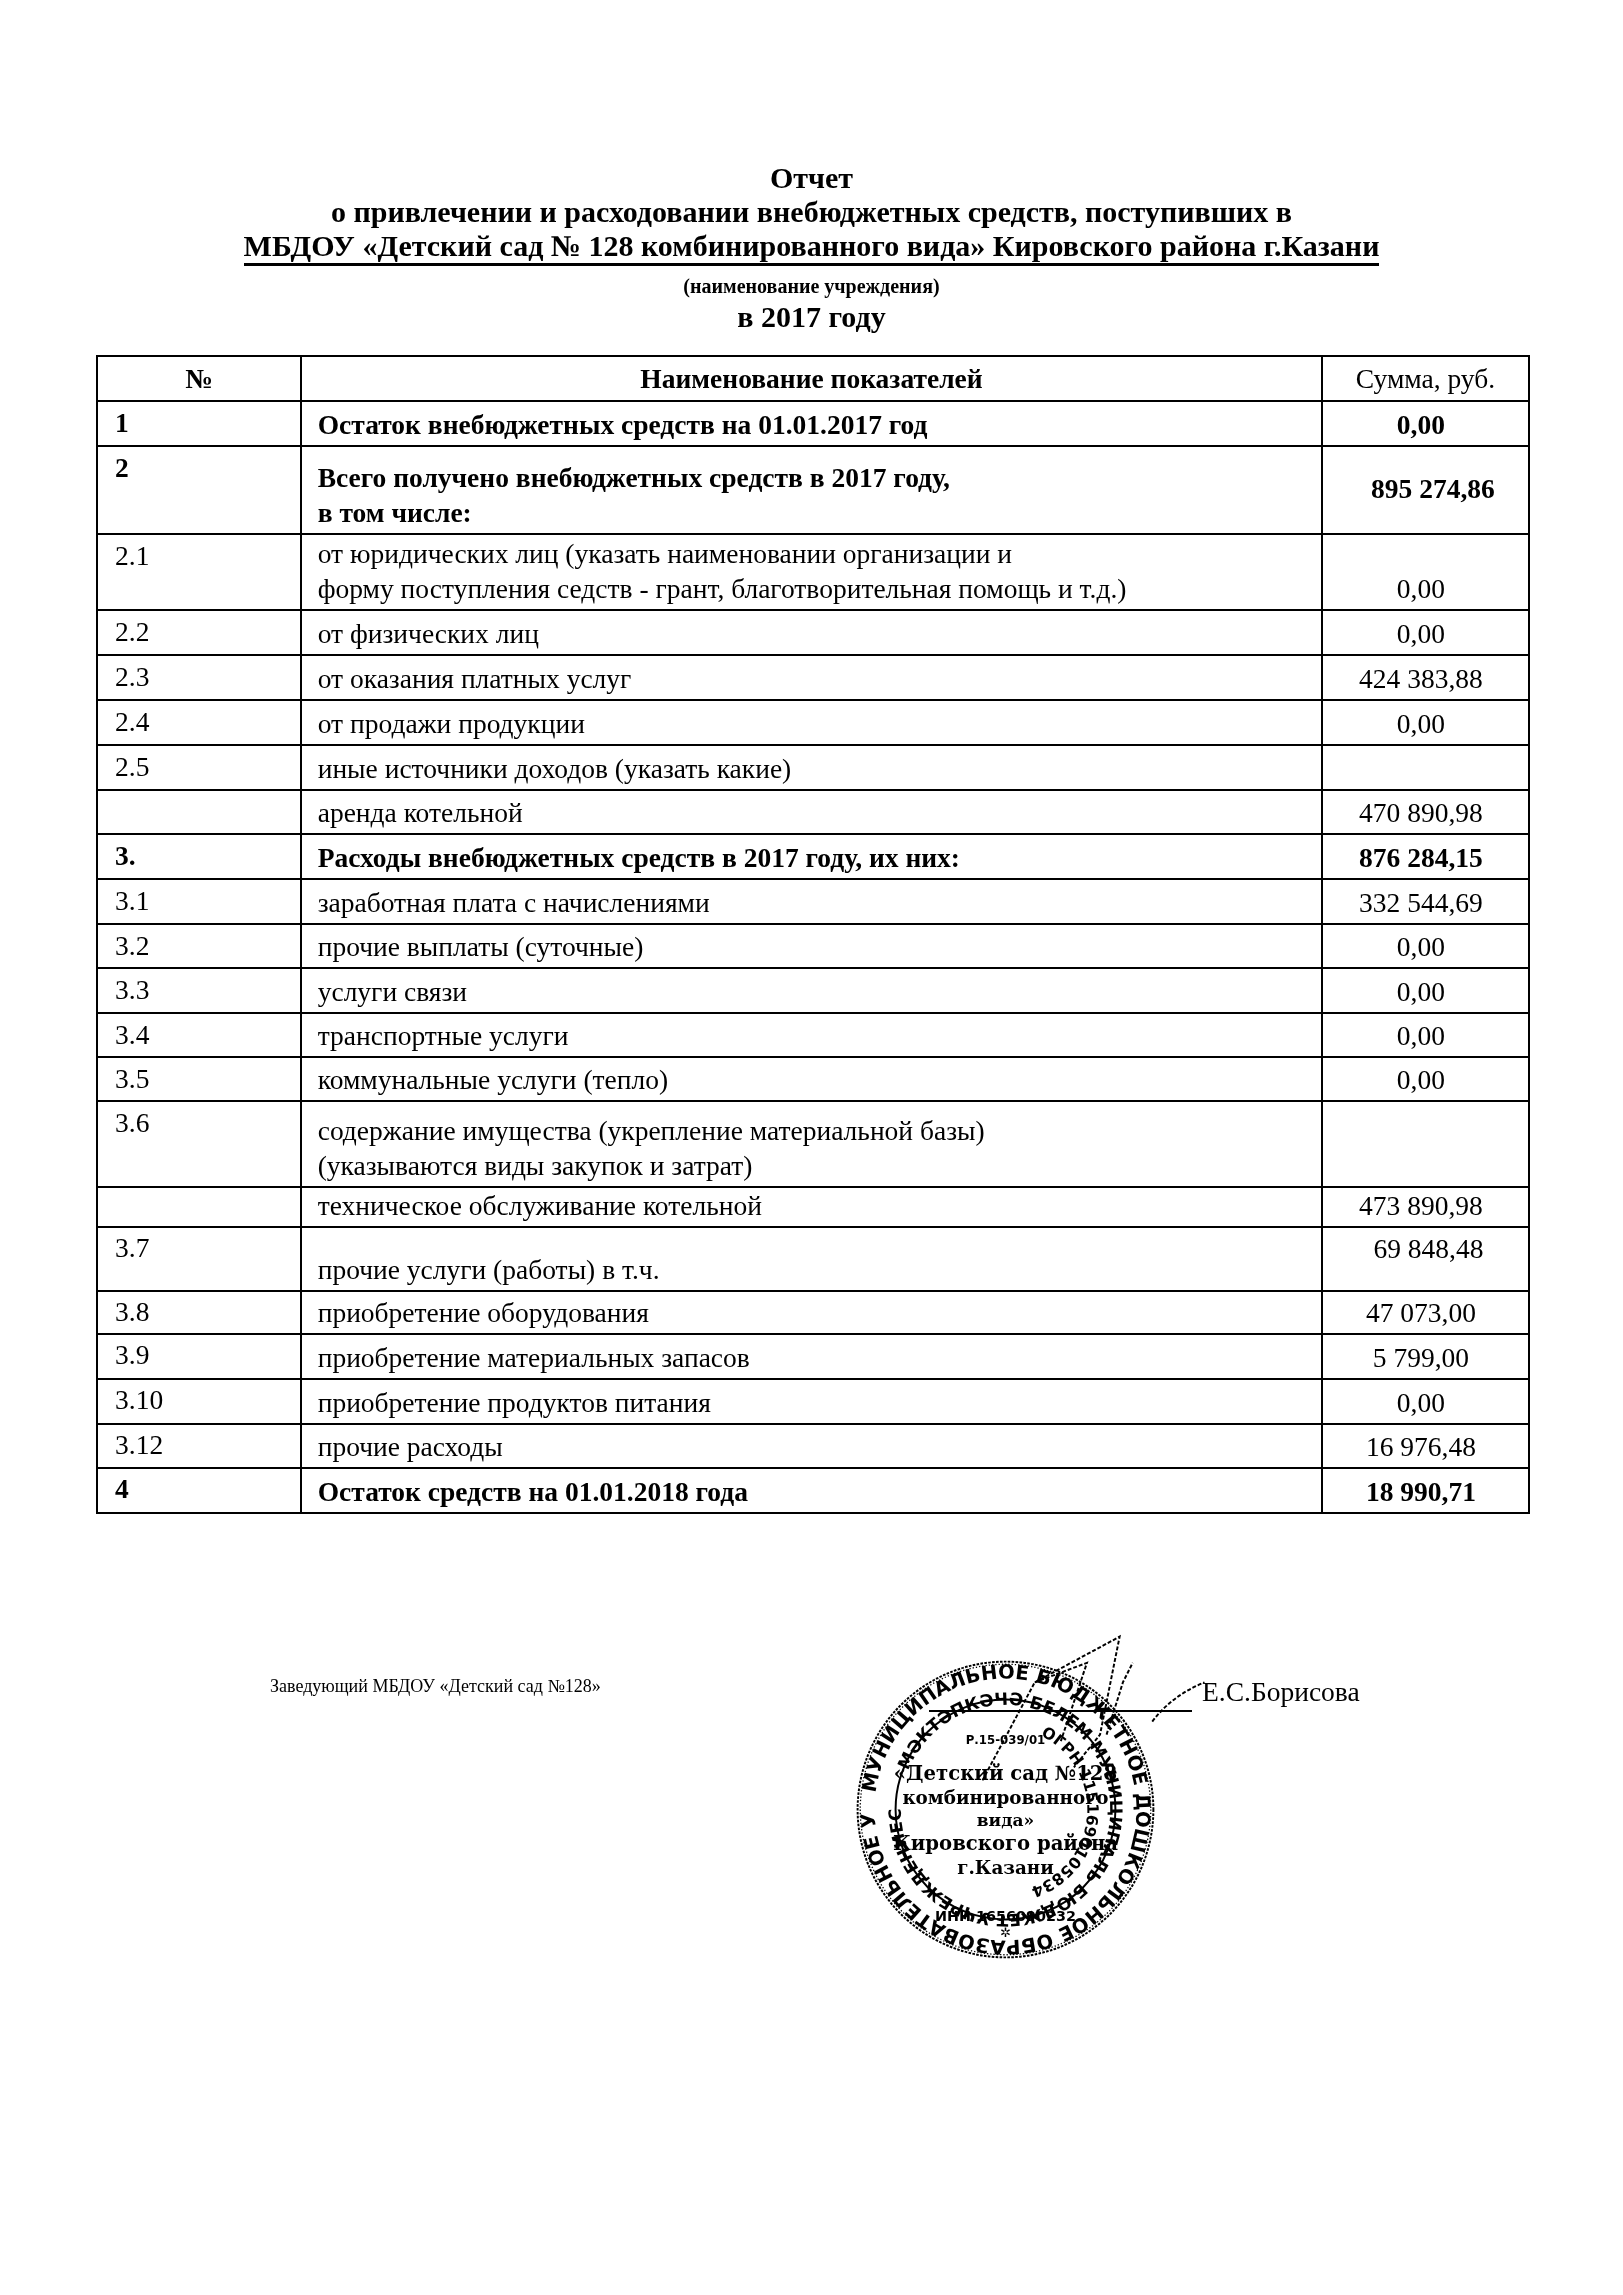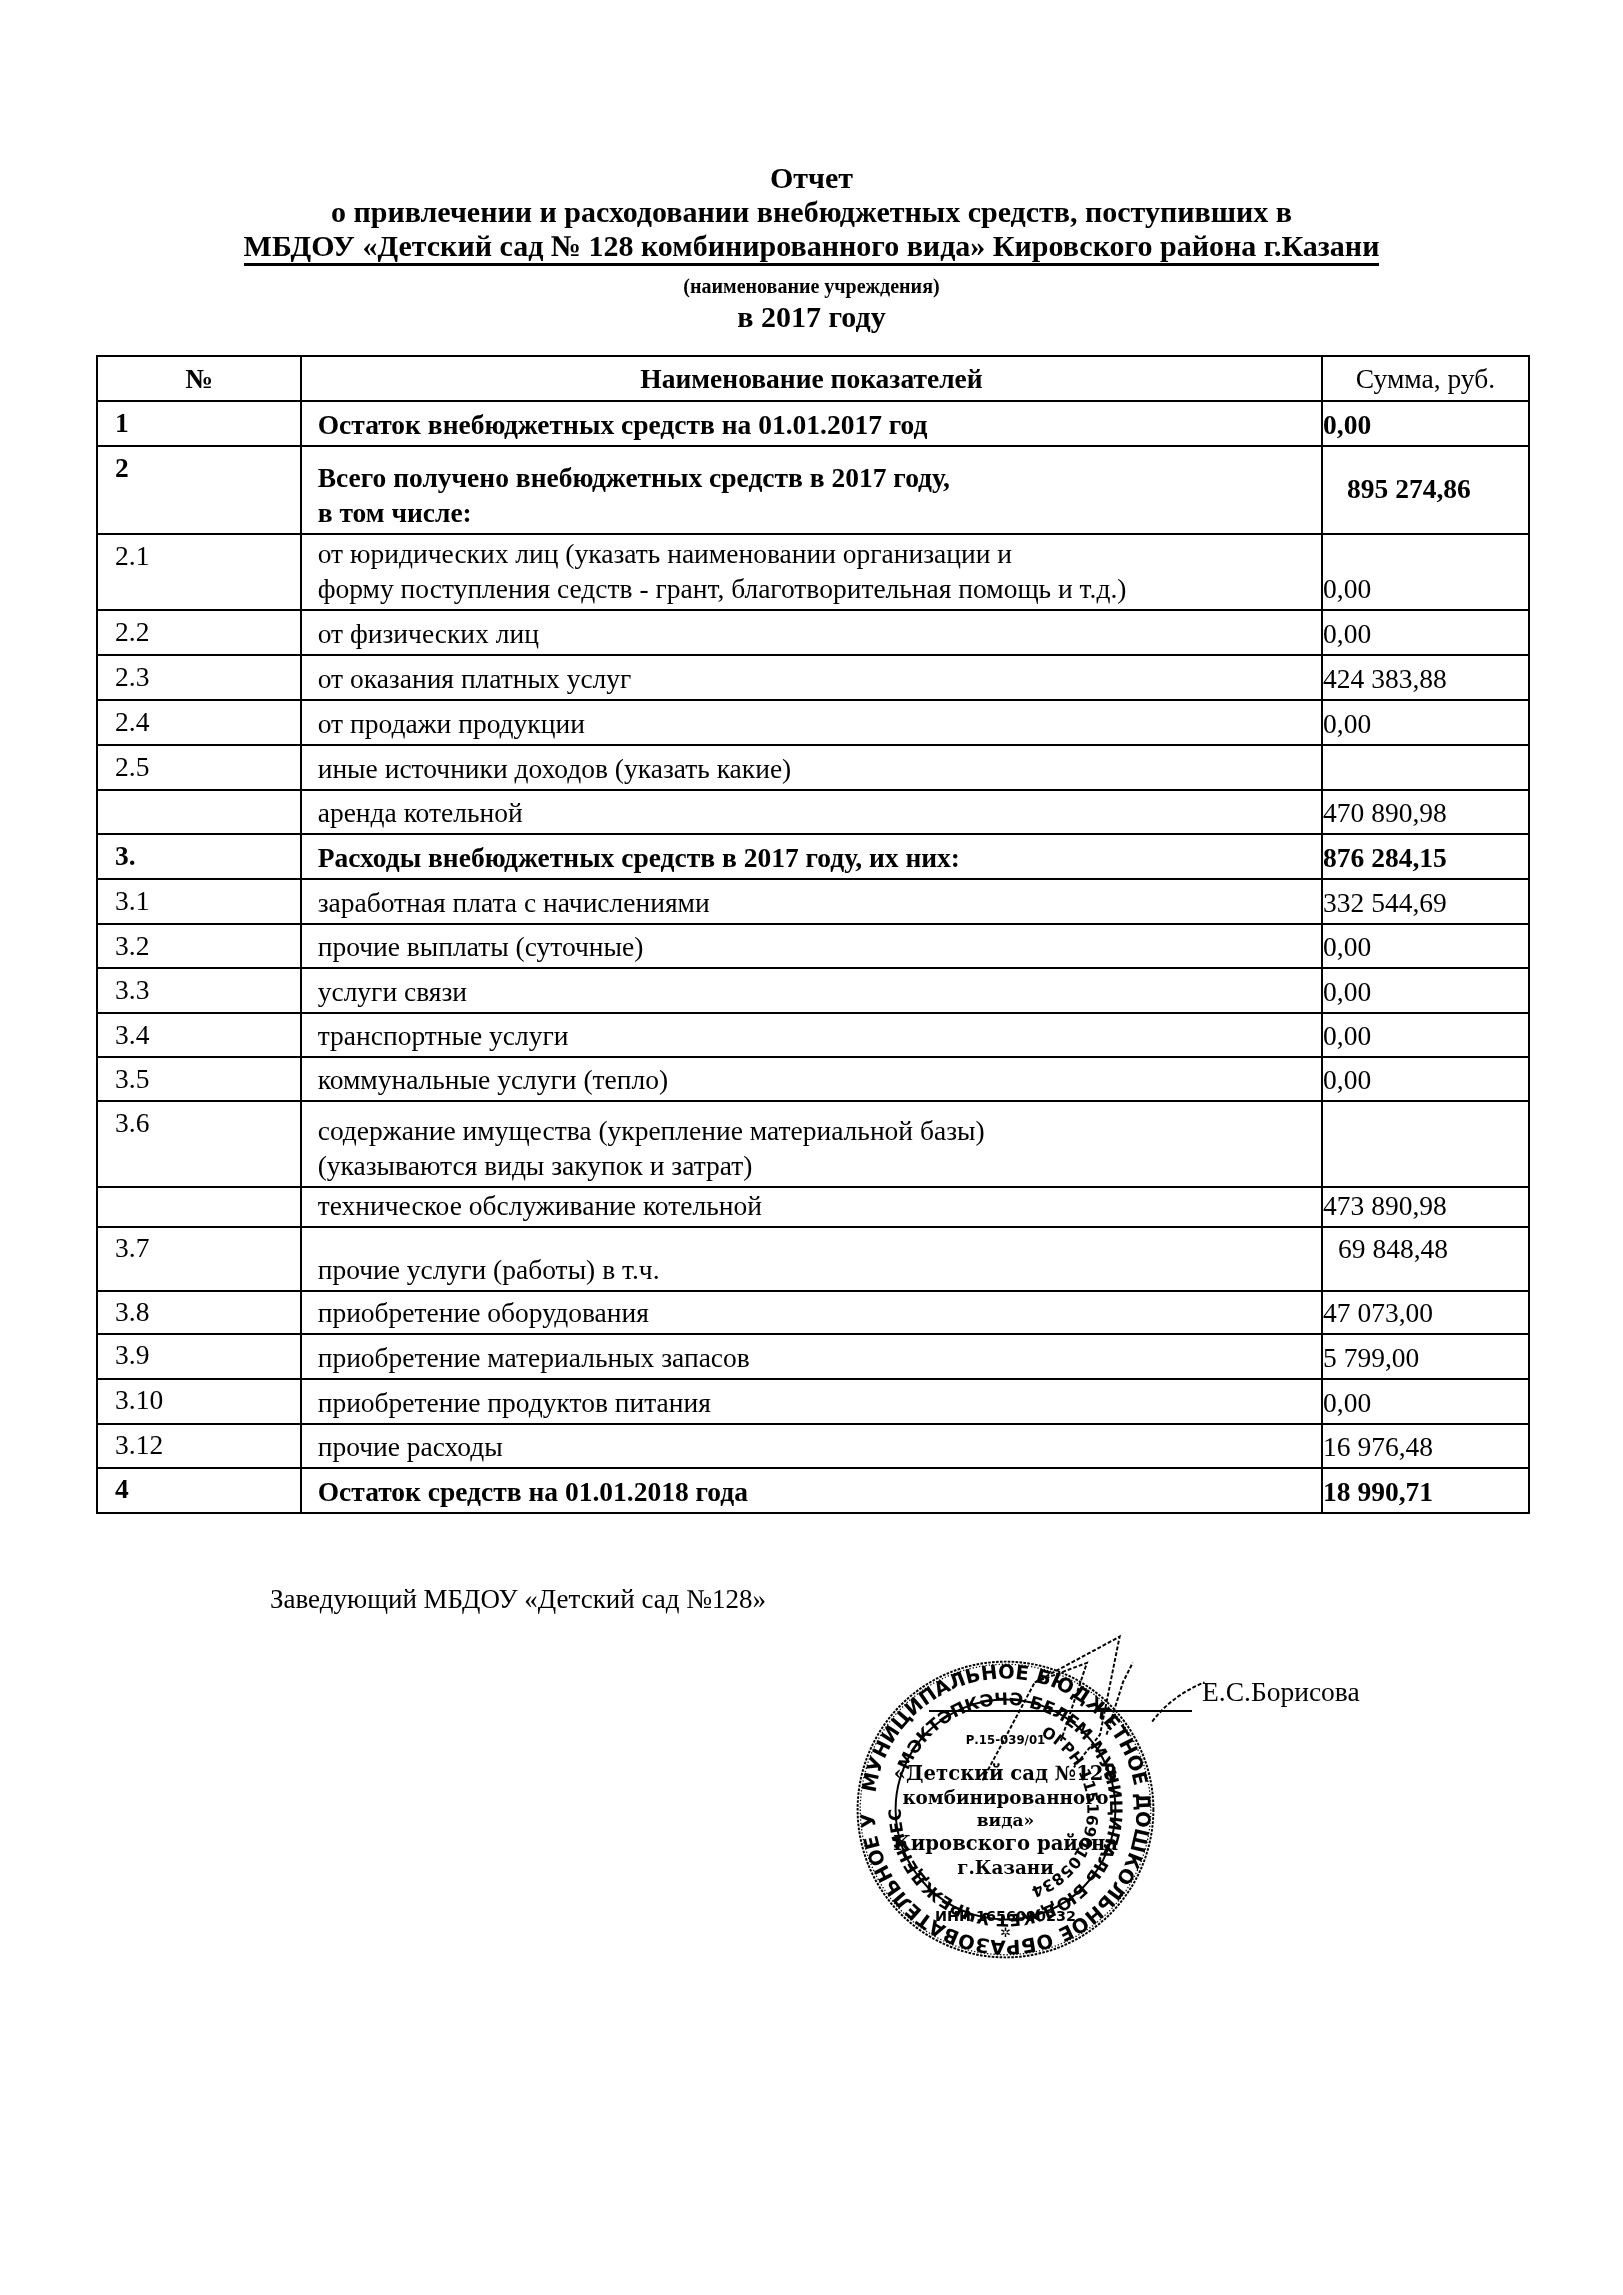--- a/index.html
+++ b/index.html
@@ -17,27 +17,27 @@
                  border-collapse: collapse; table-layout: fixed; }
   table.report td, table.report th { border: 2px solid #000; padding: 0; font-size: 27.5px;
                  line-height: 35px; font-weight: normal; }
   col.c-num { width: 204px; }
   col.c-label { width: 1021px; }
   col.c-sum { width: 207px; }
   th { text-align: center; vertical-align: middle; }
   th.h-label, th.h-num { font-weight: bold !important; }
   td.num { vertical-align: top; padding-left: 17px !important; padding-top: 2.6px !important; }
   td.label { vertical-align: bottom; padding-left: 15.7px !important; padding-bottom: 2.6px !important; }
-  td.sum { vertical-align: bottom; text-align: left; padding-right: 9.2px !important; padding-bottom: 2.6px !important; white-space: nowrap; font-family: Liberation Serif, serif; }
+  td.sum { vertical-align: bottom; text-align: center; padding-right: 9.2px !important; padding-bottom: 2.6px !important; white-space: nowrap; font-family: Liberation Serif, serif; }
   td.sum.mid { vertical-align: middle; padding-left: 24px; }
   td.sum.top { vertical-align: top; padding-top: 3.9px !important; padding-left: 15px; }
   tr.bold td { font-weight: bold; }
   .line { display: block; }
 
-  #signature { position: absolute; left: 270px; top: 1584px; font-size: 27px; white-space: nowrap; }
+  #signature { position: absolute; left: 270px; top: 1676px; font-size: 18px; white-space: nowrap; }
   #sign-line { position: absolute; left: 929px; top: 1710px; width: 263px; border-top: 2px solid #000; }
   #sign-name { position: absolute; left: 1202px; top: 1676px; font-size: 27.5px; white-space: nowrap; }
 
   #stamp { position: absolute; left: 855px; top: 1659px; width: 301px; height: 301px; }
   #signature-scribble { position: absolute; left: 956px; top: 1604px; width: 275px; height: 209px; }
 </style>
 </head>
 <body>
 
 <div class="center-line" id="t1">Отчет</div>

